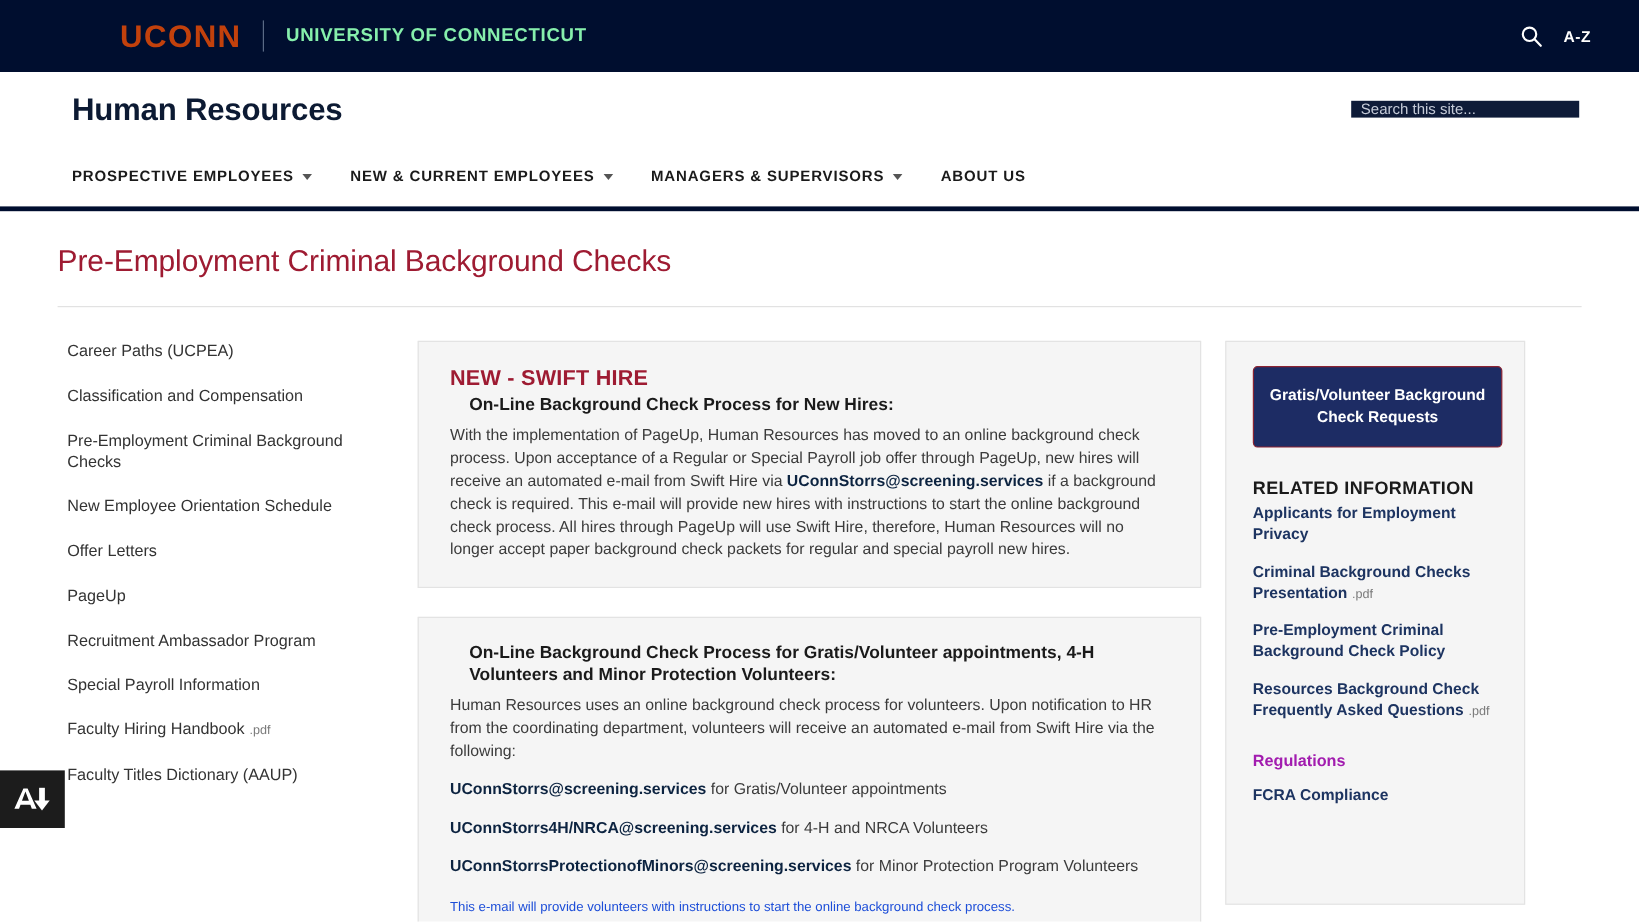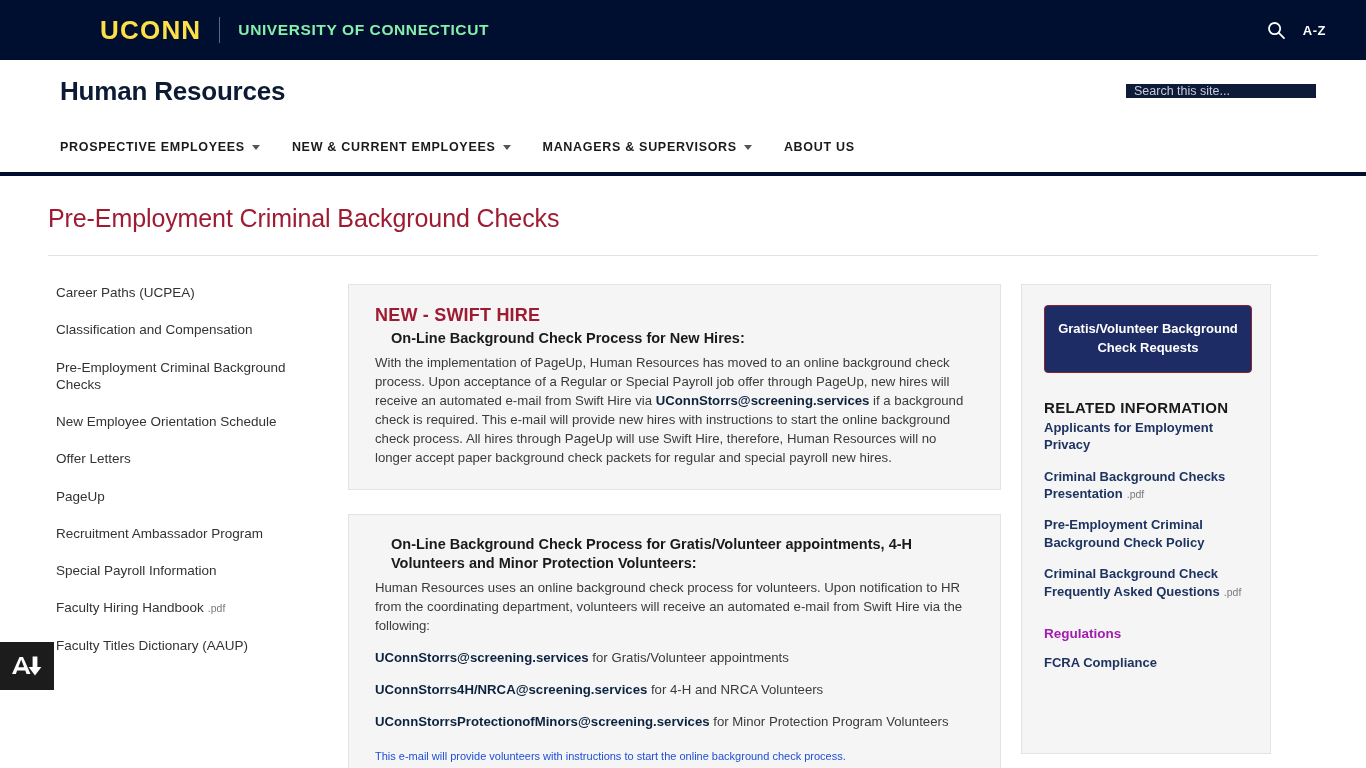--- a/index.html
+++ b/index.html
@@ -11,21 +11,21 @@
   }
 
   
   .uconn-bar {
     height: 60px; background: #000e2f;
     display: flex; align-items: center;
     padding: 0 40px 0 100px;
     position: relative;
   }
   .wordmark {
-    color: #fde047; font-size: 26px; font-weight: bold;
+    color: #c2410c; font-size: 26px; font-weight: bold;
     letter-spacing: 1.2px; line-height: 1;
   }
   .wordmark-divider {
     width: 1px; height: 26px; background: #5a6a85;
     margin: 0 18px;
   }
   .wordmark-full {
     color: #86efac; font-size: 15.5px; font-weight: bold;
     letter-spacing: 0.6px;
   }
@@ -253,21 +253,21 @@
 
   <div class="col-right">
     <div class="right-panel">
       <a class="cta-button">Gratis/Volunteer Background Check Requests</a>
 
       <div class="panel-heading">RELATED INFORMATION</div>
 
       <a class="panel-link"><span>Applicants for Employment Privacy</span></a>
       <a class="panel-link"><span>Criminal Background Checks Presentation</span><span class="pdf-tag">.pdf</span></a>
       <a class="panel-link"><span>Pre-Employment Criminal Background Check Policy</span></a>
-      <a class="panel-link"><span>Criminal Background Check Frequently Asked Questions</span><span class="pdf-tag">.pdf</span></a>
+      <a class="panel-link"><span>Resources Background Check Frequently Asked Questions</span><span class="pdf-tag">.pdf</span></a>
 
       <div class="panel-subheading">Regulations</div>
       <a class="panel-link"><span>FCRA Compliance</span></a>
     </div>
   </div>
 
 </div>
 
 <div class="download-widget">
   <svg width="34" height="26" viewBox="0 0 34 26">

